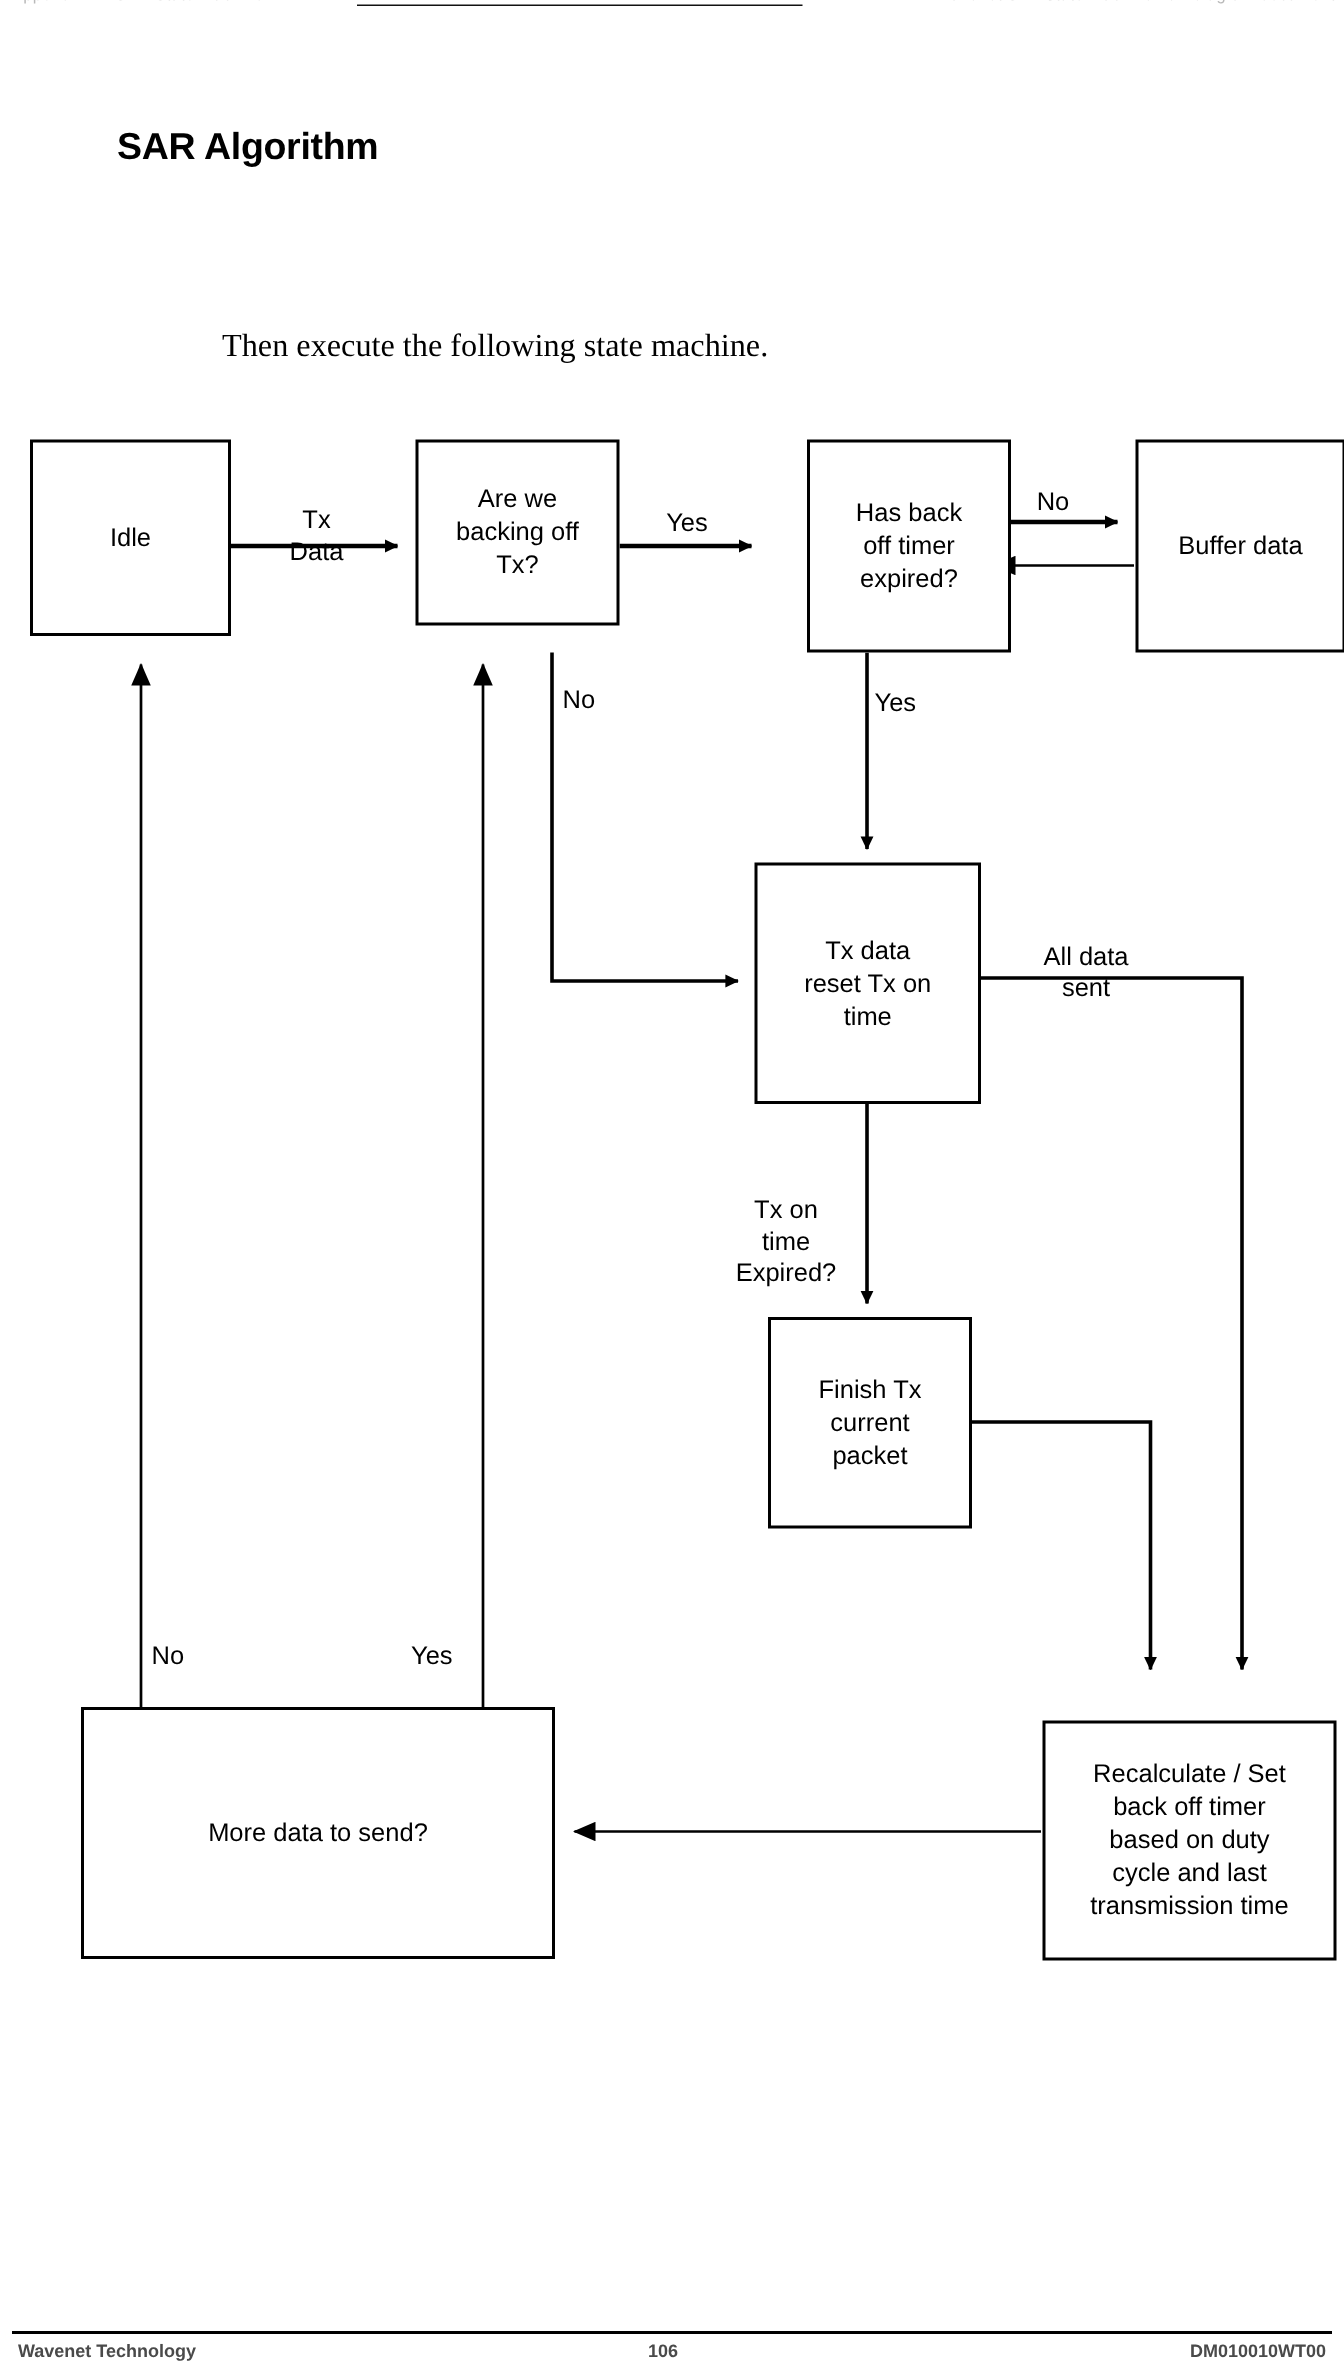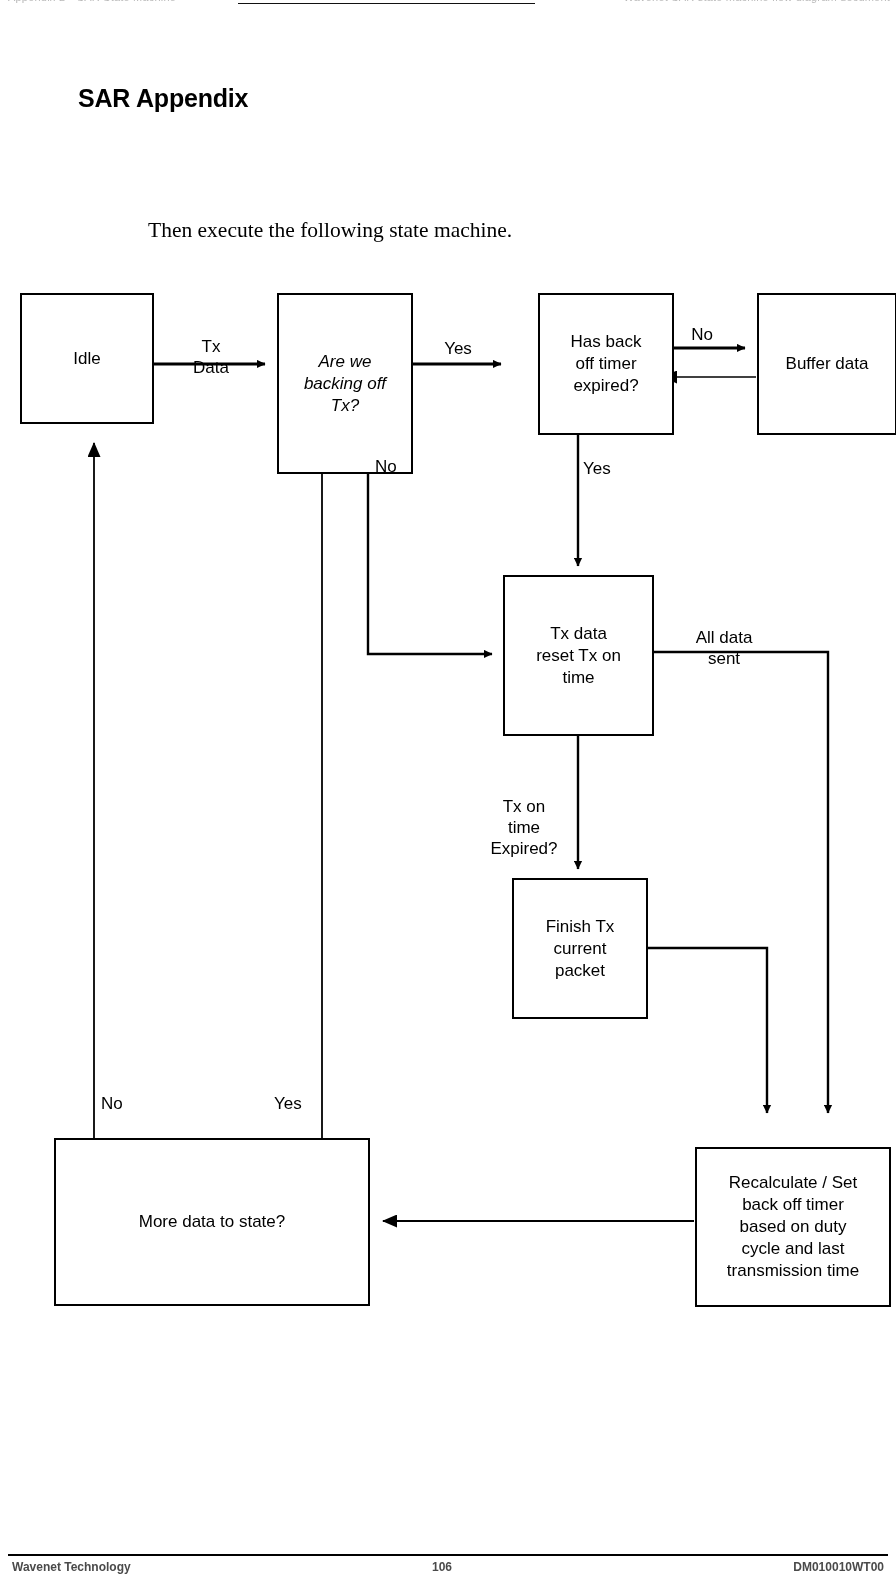--- a/index.html
+++ b/index.html
@@ -143,21 +143,21 @@
 <body>
 
 <div id="page">
 
   <div class="header-strip">
     <div class="hdr-text hdr-left">Appendix B - SAR State Machine</div>
     <div class="hdr-text hdr-right">Wavenet SAR state machine flow diagram document</div>
   </div>
   <div class="header-rule"></div>
 
-  <div class="doc-title">SAR Appendix</div>
+  <div class="doc-title">SAR Algorithm</div>
   <div class="para para-2">Then execute the following state machine.</div>
 
   <div id="flow">
 
     <svg width="896" height="1576" viewBox="0 0 896 1576" xmlns="http://www.w3.org/2000/svg">
       <defs>
         <marker id="ahThick" markerWidth="9" markerHeight="9" refX="8.4" refY="4.5" orient="auto" markerUnits="userSpaceOnUse">
           <path d="M0,0.2 L9,4.5 L0,8.8 z" fill="#000"></path>
         </marker>
         <marker id="ahThin" markerWidth="15" markerHeight="13" refX="14" refY="6.5" orient="auto" markerUnits="userSpaceOnUse">
@@ -191,42 +191,42 @@
 
         <path d="M322,1138 L322,443" stroke-width="1.8" marker-end="url(#ahThin)"></path>
 
       </g>
     </svg>
 
     <div class="node" style="left:20px;  top:293px;  width:134px; height:131px;">
       <span>Idle</span>
     </div>
 
-    <div class="node" style="left:277px; top:293px; width:136px; height:181px;font-style:italic;">
+    <div class="node" style="left:277px; top:293px; width:136px; height:124px;">
       <span>Are we<br>backing off<br>Tx?</span>
     </div>
 
     <div class="node" style="left:513px; top:293px; width:136px; height:142px;margin-left:25px;">
       <span>Has back<br>off timer<br>expired?</span>
     </div>
 
     <div class="node" style="left:757px; top:293px; width:140px; height:142px;">
       <span>Buffer data</span>
     </div>
 
     <div class="node" style="left:503px; top:575px; width:151px; height:161px;">
       <span>Tx data<br>reset Tx on<br>time</span>
     </div>
 
     <div class="node" style="left:512px; top:878px; width:136px; height:141px;">
       <span>Finish Tx<br>current<br>packet</span>
     </div>
 
     <div class="node" style="left:54px;  top:1138px; width:316px; height:168px;">
-      <span>More data to state?</span>
+      <span>More data to send?</span>
     </div>
 
     <div class="node" style="left:695px; top:1147px; width:196px; height:160px;">
       <span>Recalculate / Set<br>back off timer<br>based on duty<br>cycle and last<br>transmission time</span>
     </div>
 
     <div class="edge-label" style="left:176px; top:336px; width:70px;">Tx<br>Data</div>
 
     <div class="edge-label" style="left:428px; top:338px; width:60px;">Yes</div>
 

